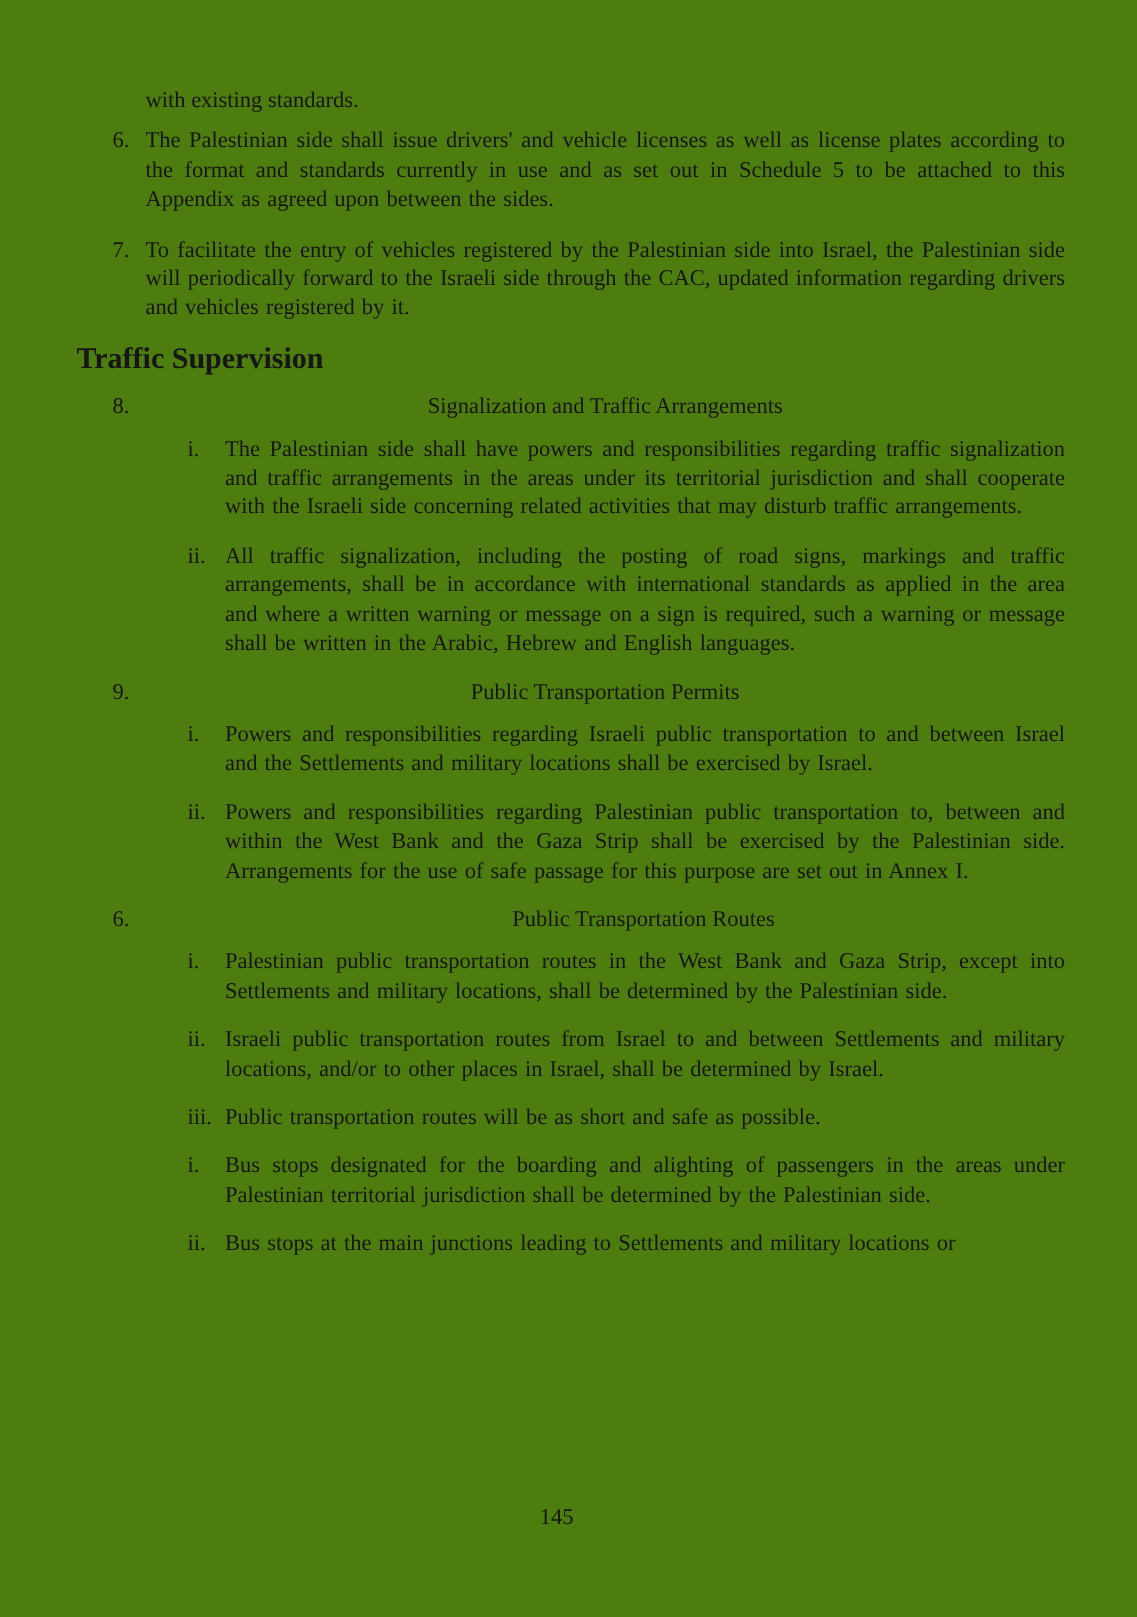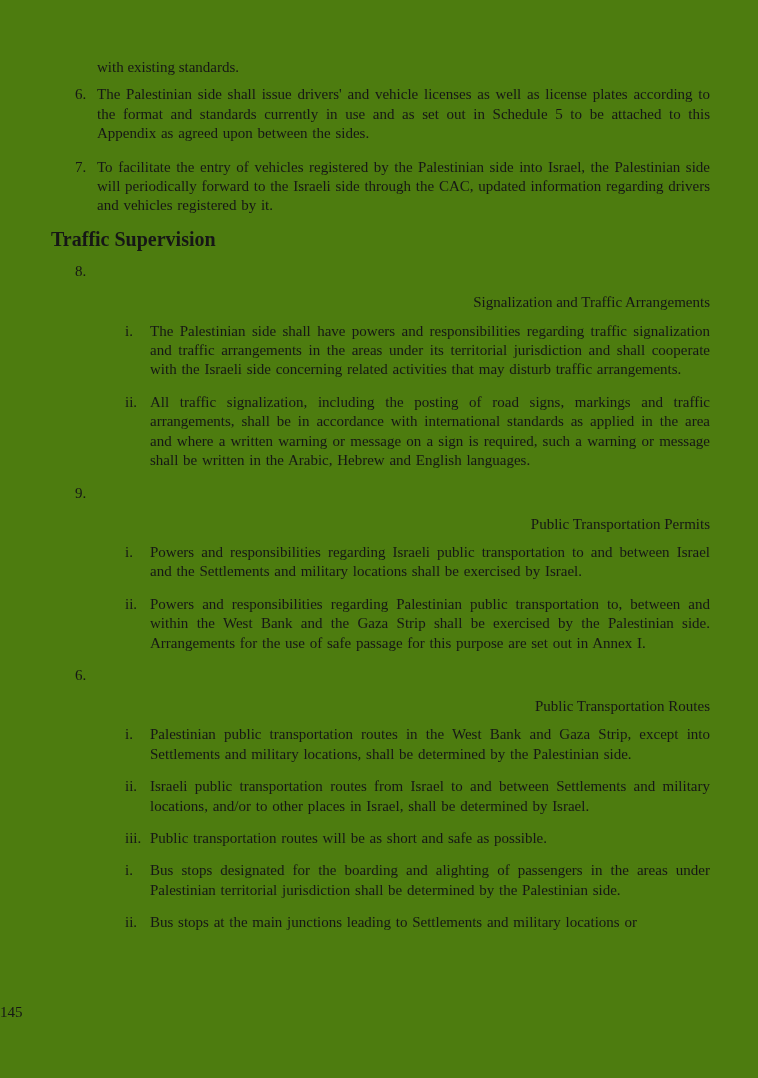--- a/index.html
+++ b/index.html
@@ -37,44 +37,43 @@
   .num.wide {
     flex: 0 0 73px;
     width: 73px;
   }
   .body {
     flex: 1;
     text-align: justify;
     word-spacing: 1px;
   }
   .body.title {
-    text-align: right;
+    text-align: center;
     word-spacing: normal;
-    margin-top: 31px;
   }
   .heading {
     font-weight: bold;
     font-size: 20px;
     margin: 0 0 13px 0;
   }
   .sub {
     display: flex;
     margin-left: 74px;
     margin-bottom: 13px;
   }
   .sublabel {
     flex: 0 0 25px;
     width: 25px;
   }
   .pageno {
     position: absolute;
     left: 0;
     right: 16px;
     bottom: 56px;
-    text-align: left;
+    text-align: center;
     font-size: 15px;
   }
 </style>
 </head>
 <body>
 
 <div class="page">
   <div class="content">
 
     <p class="cont">with existing standards.</p>

